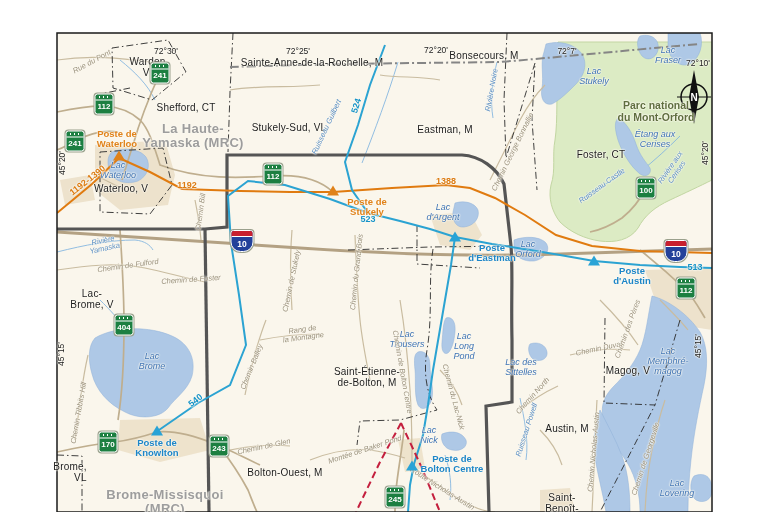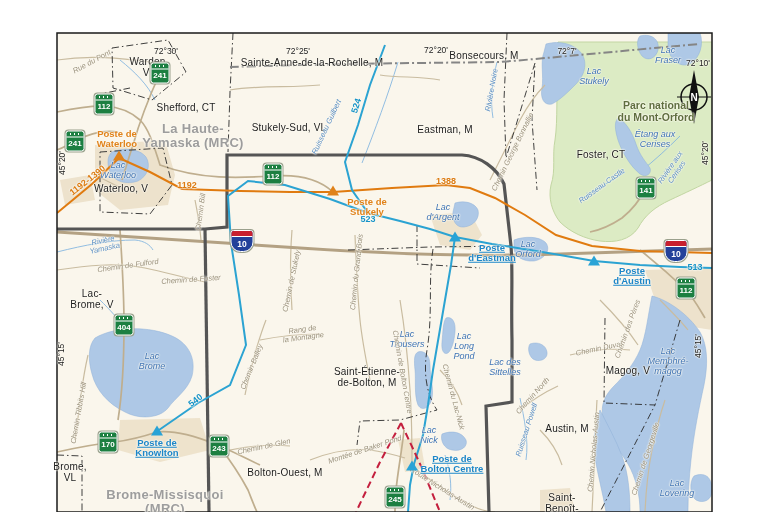--- a/index.html
+++ b/index.html
@@ -15,21 +15,21 @@
   .mrc{font-size:13px;color:#9d9d9d;font-weight:bold;letter-spacing:.3px;}
   .park{font-size:10.5px;color:#5f6e3f;font-weight:bold;}
   .lake{font-size:9px;color:#3f74b5;font-style:italic;}
   .stream{font-size:7.5px;color:#5b8fc4;font-style:italic;}
   .road{font-size:7.5px;color:#9a917c;font-style:italic;}
   .tl{font-size:9px;font-weight:bold;}
   .tl-o{color:#dc7b12;}
   .tl-b{color:#1593c8;}
   .poste{font-size:9.5px;font-weight:bold;line-height:1.08;}
   .poste-o{color:#e0821a;}
-  .poste-b{color:#1d86c8;text-decoration:underline;}
+  .poste-b{color:#1d86c8;}
   .tri{position:absolute;width:0;height:0;border-left:6px solid transparent;
        border-right:6px solid transparent;border-bottom:10px solid #e0821a;
        transform:translate(-50%,-55%);}
   .tri-b{border-bottom-color:#29a3d6;}
   .shield-qc{position:absolute;width:17px;height:19px;background:#1c7f41;
        border:1.5px solid #fff;border-radius:3px;transform:translate(-50%,-50%);
        box-shadow:0 0 0 1px #9aa08c;color:#fff;font-size:8px;font-weight:bold;
        text-align:center;line-height:1;}
   .shield-qc .crown{height:5px;border-bottom:1px solid #fff;
        background:radial-gradient(circle 1px at 4px 2.5px,#fff 99%,transparent),
@@ -204,21 +204,21 @@
 VL</span>
       <span class="lbl muni" style="left: 186px; top: 107px; transform: translate(-50%, -50%) rotate(0deg);">Shefford, CT</span>
       <span class="lbl muni" style="left: 312px; top: 62px; transform: translate(-50%, -50%) rotate(0deg);">Sainte-Anne-de-la-Rochelle, M</span>
       <span class="lbl muni" style="left: 484px; top: 55px; transform: translate(-50%, -50%) rotate(0deg); text-align: center;">Bonsecours, M</span>
       <span class="lbl muni" style="left: 289px; top: 127px; transform: translate(-50%, -50%) rotate(0deg);">Stukely-Sud, VL</span>
       <span class="lbl muni" style="left: 445px; top: 129px; transform: translate(-50%, -50%) rotate(0deg);">Eastman, M</span>
       <span class="lbl muni" style="left: 601px; top: 154px; transform: translate(-50%, -50%) rotate(0deg);">Foster, CT</span>
       <span class="lbl muni" style="left: 121px; top: 188px; transform: translate(-50%, -50%) rotate(0deg);">Waterloo, V</span>
       <span class="lbl muni" style="left: 92px; top: 299px; transform: translate(-50%, -50%) rotate(0deg);">Lac-
 Brome, V</span>
-      <span class="lbl muni" style="left: 70px; top: 472px; transform: translate(-50%, -50%) rotate(0deg);">Brome,
+      <span class="lbl muni" style="left: 70px; top: 472px; transform: translate(-50%, -50%) rotate(0deg); text-align: right;">Brome,
 VL</span>
       <span class="lbl muni" style="left: 285px; top: 472px; transform: translate(-50%, -50%) rotate(0deg);">Bolton-Ouest, M</span>
       <span class="lbl muni" style="left: 367px; top: 377px; transform: translate(-50%, -50%) rotate(0deg);">Saint-Étienne-
 de-Bolton, M</span>
       <span class="lbl muni" style="left: 567px; top: 428px; transform: translate(-50%, -50%) rotate(0deg);">Austin, M</span>
       <span class="lbl muni" style="left: 628px; top: 370px; transform: translate(-50%, -50%) rotate(0deg);">Magog, V</span>
       <span class="lbl muni" style="left: 562px; top: 503px; transform: translate(-50%, -50%) rotate(0deg);">Saint-
 Benoît-</span>
       <span class="lbl mrc" style="left: 193px; top: 136px; transform: translate(-50%, -50%) rotate(0deg);">La Haute-
 Yamaska (MRC)</span>
@@ -240,21 +240,21 @@
 Orford</span>
       <span class="lbl lake" style="left: 152px; top: 362px; transform: translate(-50%, -50%) rotate(0deg);">Lac
 Brome</span>
       <span class="lbl lake" style="left: 407px; top: 340px; transform: translate(-50%, -50%) rotate(0deg);">Lac
 Trousers</span>
       <span class="lbl lake" style="left: 464px; top: 347px; transform: translate(-50%, -50%) rotate(0deg);">Lac
 Long
 Pond</span>
       <span class="lbl lake" style="left: 429px; top: 436px; transform: translate(-50%, -50%) rotate(0deg);">Lac
 Nick</span>
-      <span class="lbl lake" style="left: 505px; top: 368px; transform: translate(-50%, -50%) rotate(0deg);">Lac des
+      <span class="lbl lake" style="left: 521px; top: 368px; transform: translate(-50%, -50%) rotate(0deg);">Lac des
 Sittelles</span>
       <span class="lbl lake" style="left: 668px; top: 362px; transform: translate(-50%, -50%) rotate(0deg);">Lac
 Memphré-
 magog</span>
       <span class="lbl lake" style="left: 677px; top: 489px; transform: translate(-50%, -50%) rotate(0deg);">Lac
 Lovering</span>
       <span class="lbl stream" style="left: 327px; top: 127px; transform: translate(-50%, -50%) rotate(-65deg);">Ruisseau Guilbert</span>
       <span class="lbl stream" style="left: 492px; top: 90px; transform: translate(-50%, -50%) rotate(-80deg);">Rivière Noire</span>
       <span class="lbl stream" style="left: 104px; top: 245px; transform: translate(-50%, -50%) rotate(-12deg);">Rivière
 Yamaska</span>
@@ -339,21 +339,21 @@
       <div class="shield-qc" style="left: 219px; top: 446px;">
         <div class="crown"></div>
         <span class="num">243</span>
       </div>
       <div class="shield-qc" style="left: 395px; top: 497px;">
         <div class="crown"></div>
         <span class="num">245</span>
       </div>
       <div class="shield-qc" style="left: 646px; top: 188px;">
         <div class="crown"></div>
-        <span class="num">141</span>
+        <span class="num">100</span>
       </div>
       <div class="shield-aut" style="left: 242px; top: 241px;">
         <div class="band"></div>
         <span class="num">10</span>
       </div>
       <div class="shield-aut" style="left: 676px; top: 251px;">
         <div class="band"></div>
         <span class="num">10</span>
       </div>
     </div>

